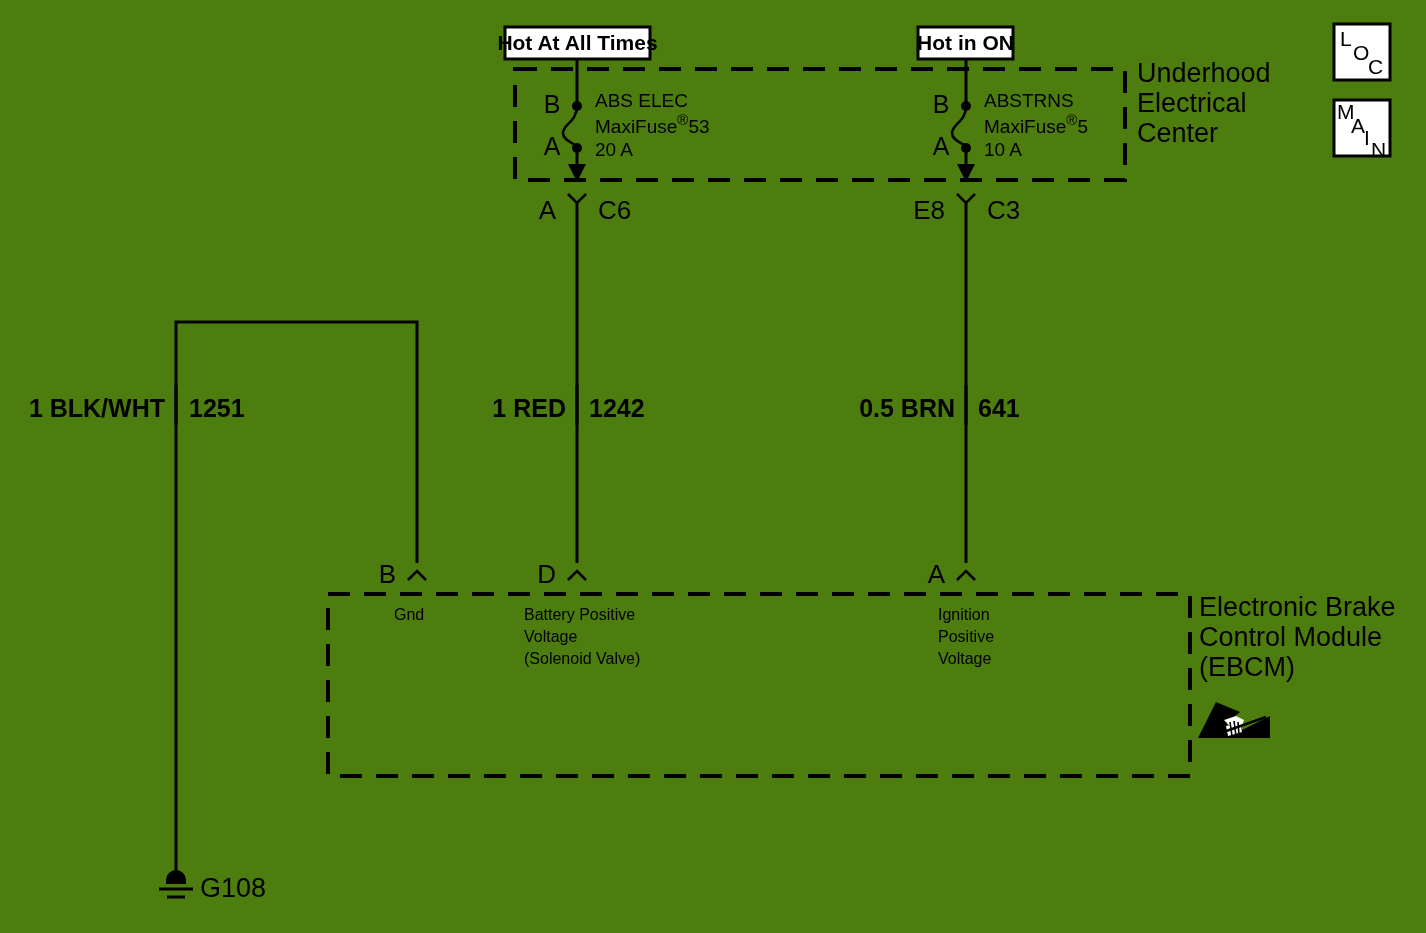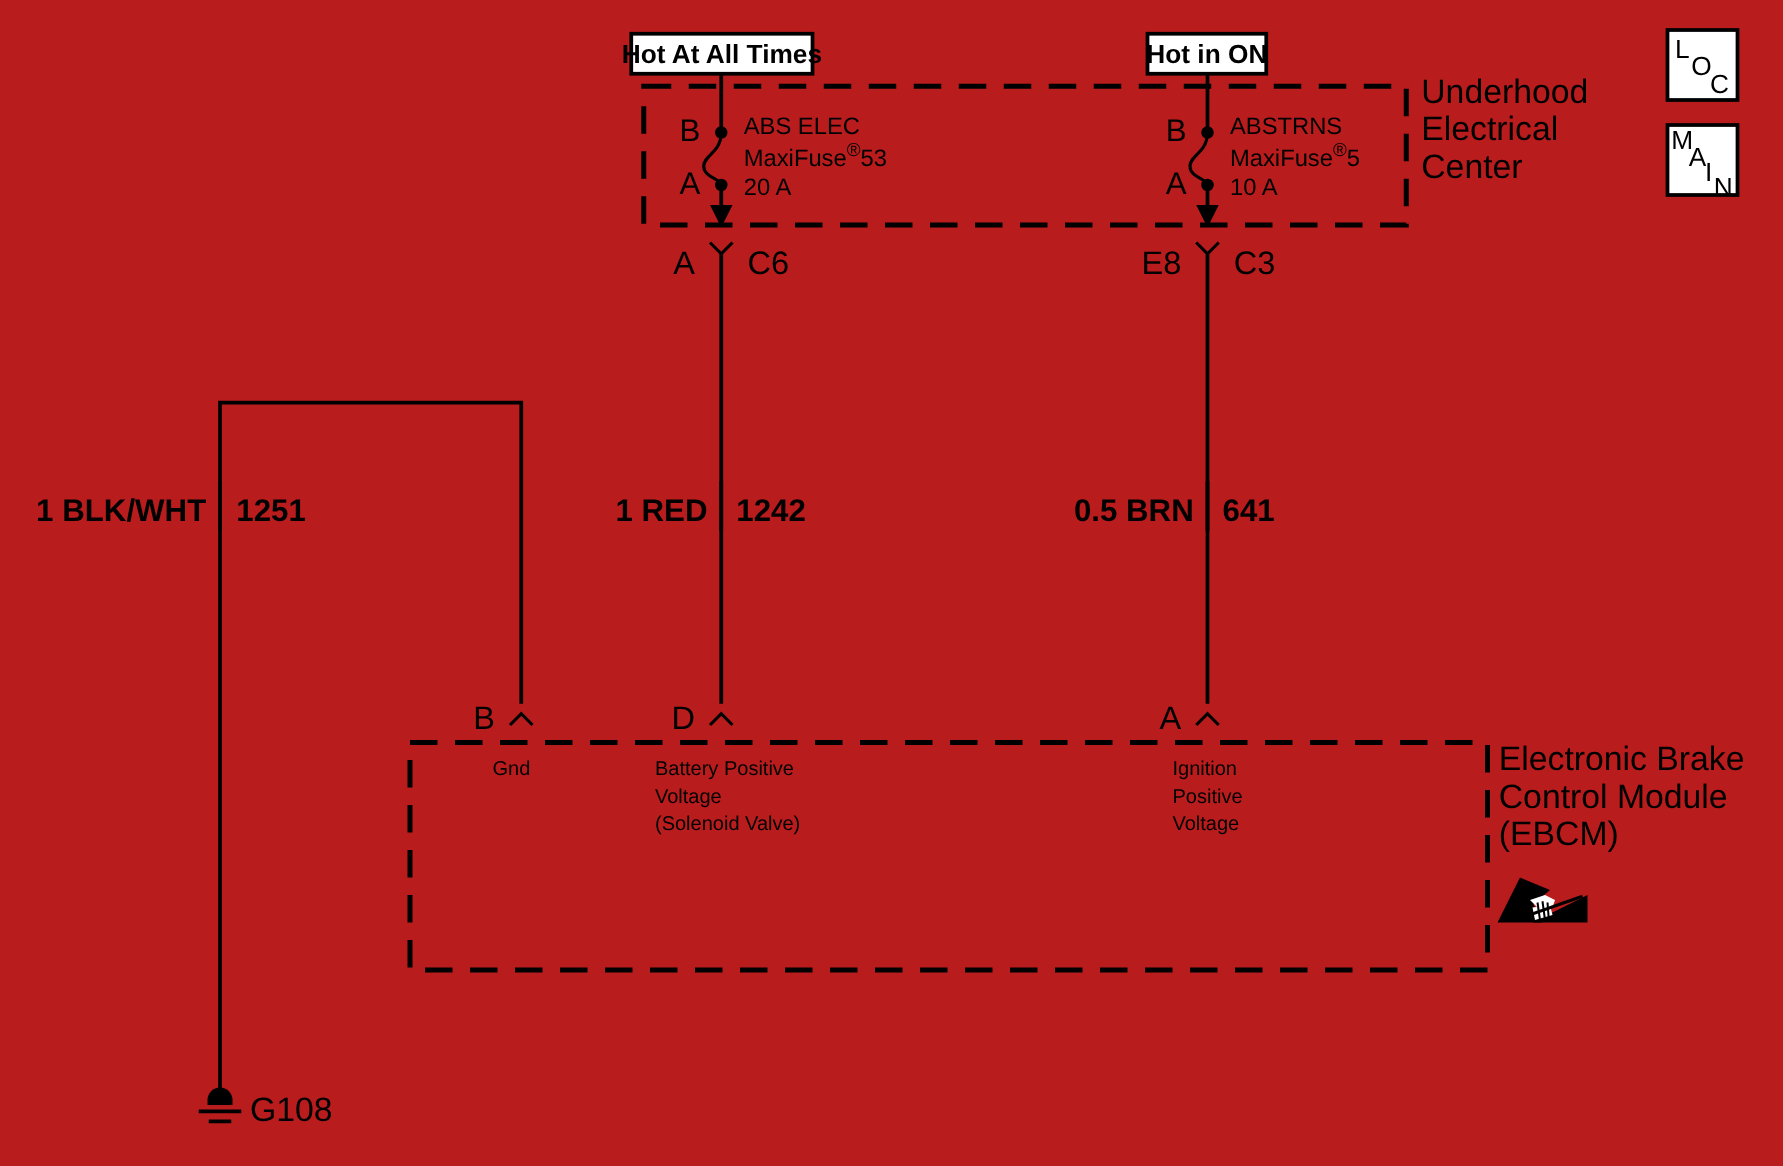--- a/index.html
+++ b/index.html
@@ -4,21 +4,21 @@
 <style>
   html, body {
     margin: 0;
     padding: 0;
     background: #ffffff;
   }
   #page {
     position: relative;
     width: 1426px;
     height: 933px;
-    background: #b91c1c;
+    background: #4d7c0f;
     font-family: "Liberation Sans", sans-serif;
     color: #000000;
     overflow: hidden;
   }
   svg#diagram {
     position: absolute;
     top: 0;
     left: 0;
     width: 1426px;
     height: 933px;

